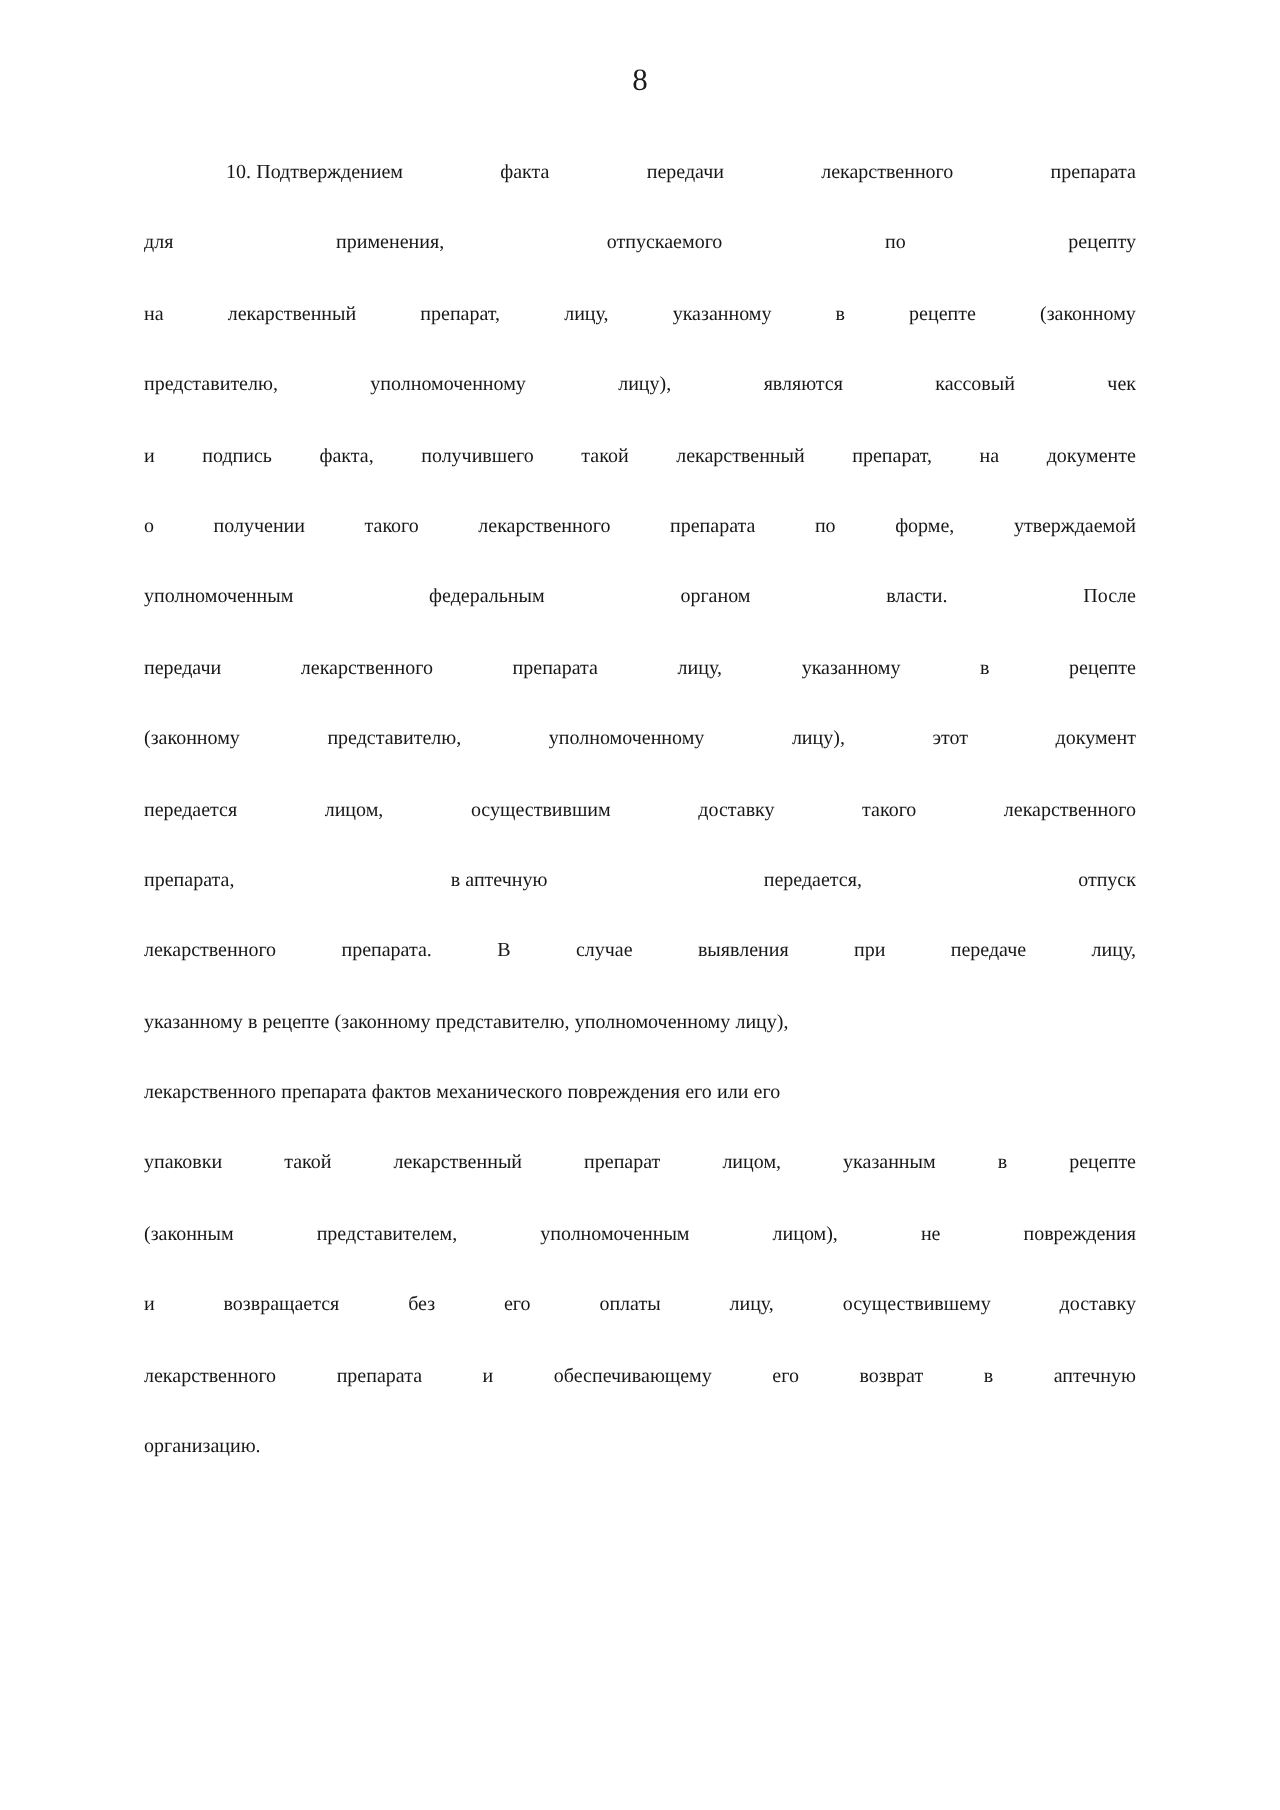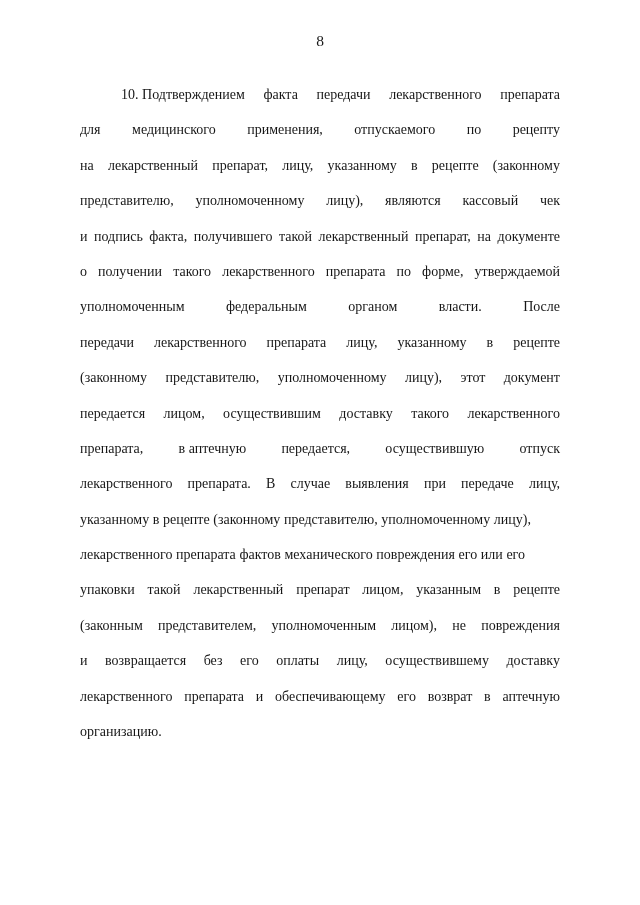--- a/index.html
+++ b/index.html
@@ -35,22 +35,22 @@
 
   
   .text-block {
     position: absolute;
     top: 69px;
     left: 72px;
     width: 496px;
   }
 
   .body-paragraph {
-    margin: 8px;
-    font-size: 14px;
+    margin: 0;
+    font-size: 10px;
     line-height: 35.4px;
     text-align: justify;
     text-justify: inter-word;
     text-indent: 41px;
     hyphens: none;
     word-spacing: 0.1px;
   }
 
   
   .line {
@@ -90,21 +90,20 @@
     <div class="body-paragraph" id="paragraph-10">
         <div class="line justified indent-first">
           <span class="w">10. Подтверждением</span>
           <span class="w">факта</span>
           <span class="w">передачи</span>
           <span class="w">лекарственного</span>
           <span class="w">препарата</span>
         </div>
         <div class="line justified">
           <span class="w">для</span>
-          <span class="w">медицинского</span>
           <span class="w">применения,</span>
           <span class="w">отпускаемого</span>
           <span class="w">по</span>
           <span class="w">рецепту</span>
         </div>
         <div class="line justified">
           <span class="w">на</span>
           <span class="w">лекарственный</span>
           <span class="w">препарат,</span>
           <span class="w">лицу,</span>
@@ -171,21 +170,20 @@
           <span class="w">лицом,</span>
           <span class="w">осуществившим</span>
           <span class="w">доставку</span>
           <span class="w">такого</span>
           <span class="w">лекарственного</span>
         </div>
         <div class="line justified">
           <span class="w">препарата,</span>
           <span class="w">в аптечную</span>
           <span class="w">передается,</span>
-          <span class="w">осуществившую</span>
           <span class="w">отпуск</span>
         </div>
         <div class="line justified">
           <span class="w">лекарственного</span>
           <span class="w">препарата.</span>
           <span class="w">В</span>
           <span class="w">случае</span>
           <span class="w">выявления</span>
           <span class="w">при</span>
           <span class="w">передаче</span>

